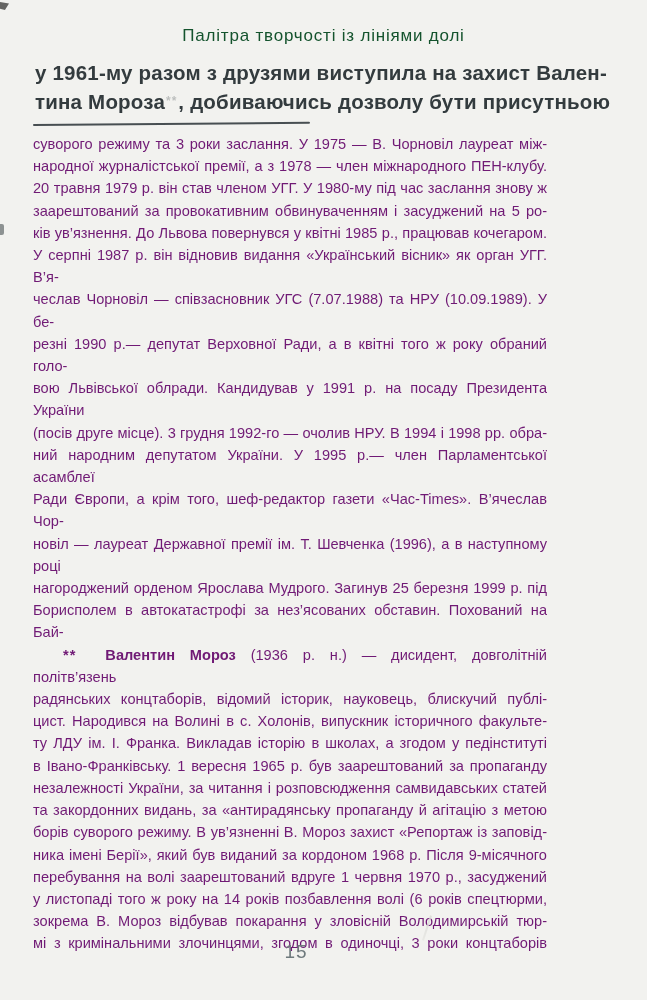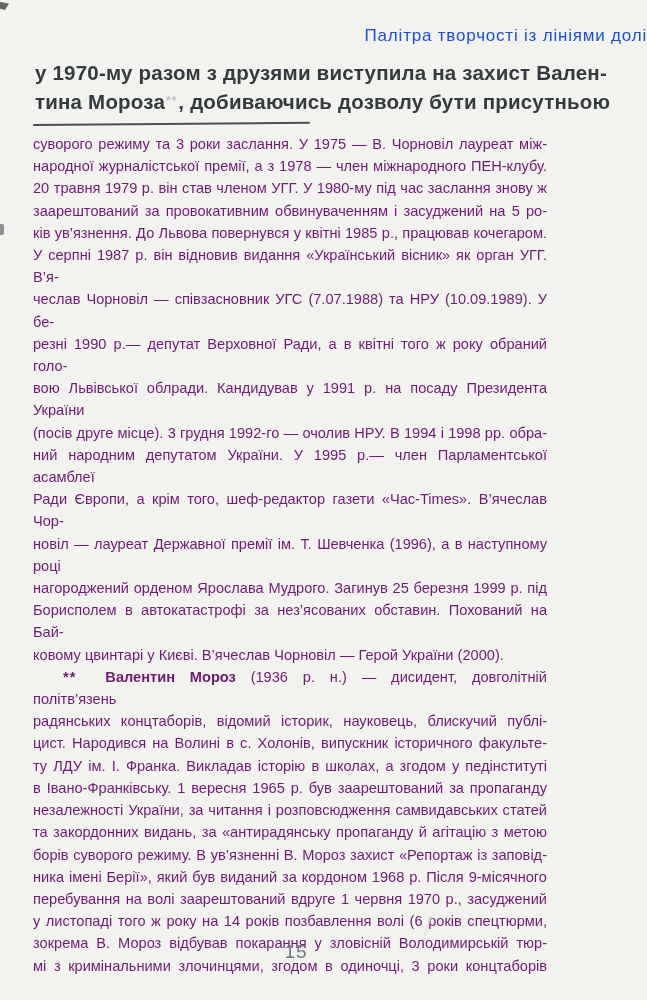--- a/index.html
+++ b/index.html
@@ -9,23 +9,23 @@
     background:
       radial-gradient(ellipse at 45% 35%, #f6f6f3 0%, #f2f2ef 55%, #ececе9 100%),
       #f2f2ef;
     background-color:#f2f2ef;
     font-family:"Liberation Sans", sans-serif;
     overflow:hidden;
     color:#3a4144;
   }
   .running-head{
     position:absolute;top:26px;left:0;width:100%;
-    text-align:right;
+    text-align:center;
     font-size:17px;letter-spacing:0.8px;
-    color:#1d4ed8;
+    color:#14532d;
   }
   .heading{
     position:absolute;left:35px;top:58px;width:590px;margin:0;
     font-size:20.5px;font-weight:700;line-height:29px;
     color:#333b3e;letter-spacing:0.2px;
   }
   .h-line{display:block;white-space:nowrap;}
   .marker-ref{
     font-size:12px;vertical-align:4px;color:#333b3e;opacity:0.28;
     letter-spacing:1px;padding:0 1px;
@@ -70,21 +70,21 @@
   }
 </style>
 </head>
 <body>
 
 <div class="page">
 
   <div class="running-head">Палітра творчості із лініями долі</div>
 
   <h1 class="heading">
-    <span class="h-line">у 1970-му разом з друзями виступила на захист Вален-</span>
+    <span class="h-line">у 1961-му разом з друзями виступила на захист Вален-</span>
     <span class="h-line"><span>тина Мороза</span><sup class="marker-ref">**</sup><span>, добиваючись дозволу бути присутньою</span></span>
   </h1>
 
   <div class="fn-rule"></div>
 
   <div class="footnotes">
 
     <div class="fn-para">
       <div>
           <div class="fn-line">суворого режиму та 3 роки заслання. У 1975 — В. Чорновіл лауреат між-</div>
@@ -96,21 +96,20 @@
           <div class="fn-line">чеслав Чорновіл — співзасновник УГС (7.07.1988) та НРУ (10.09.1989). У бе-</div>
           <div class="fn-line">резні 1990 р.— депутат Верховної Ради, а в квітні того ж року обраний голо-</div>
           <div class="fn-line">вою Львівської облради. Кандидував у 1991 р. на посаду Президента України</div>
           <div class="fn-line">(посів друге місце). 3 грудня 1992-го — очолив НРУ. В 1994 і 1998 рр. обра-</div>
           <div class="fn-line">ний народним депутатом України. У 1995 р.— член Парламентської асамблеї</div>
           <div class="fn-line">Ради Європи, а крім того, шеф-редактор газети «Час-Times». В’ячеслав Чор-</div>
           <div class="fn-line">новіл — лауреат Державної премії ім. Т. Шевченка (1996), а в наступному році</div>
           <div class="fn-line">нагороджений орденом Ярослава Мудрого. Загинув 25 березня 1999 р. під</div>
           <div class="fn-line">Борисполем в автокатастрофі за нез’ясованих обставин. Похований на Бай-</div>
         </div>
-      <div class="fn-line last">ковому цвинтарі у Києві. В’ячеслав Чорновіл — Герой України (2000).</div>
     </div>
 
     <div class="fn-para">
       <div class="fn-line first-line"><b class="fn-marker">**</b><b class="fn-name">Валентин Мороз</b><span> (1936 р. н.) — дисидент, довголітній політв’язень</span></div>
       <div>
           <div class="fn-line">радянських концтаборів, відомий історик, науковець, блискучий публі-</div>
           <div class="fn-line">цист. Народився на Волині в с. Холонів, випускник історичного факульте-</div>
           <div class="fn-line">ту ЛДУ ім. І. Франка. Викладав історію в школах, а згодом у педінституті</div>
           <div class="fn-line">в Івано-Франківську. 1 вересня 1965 р. був заарештований за пропаганду</div>
           <div class="fn-line">незалежності України, за читання і розповсюдження самвидавських статей</div>

